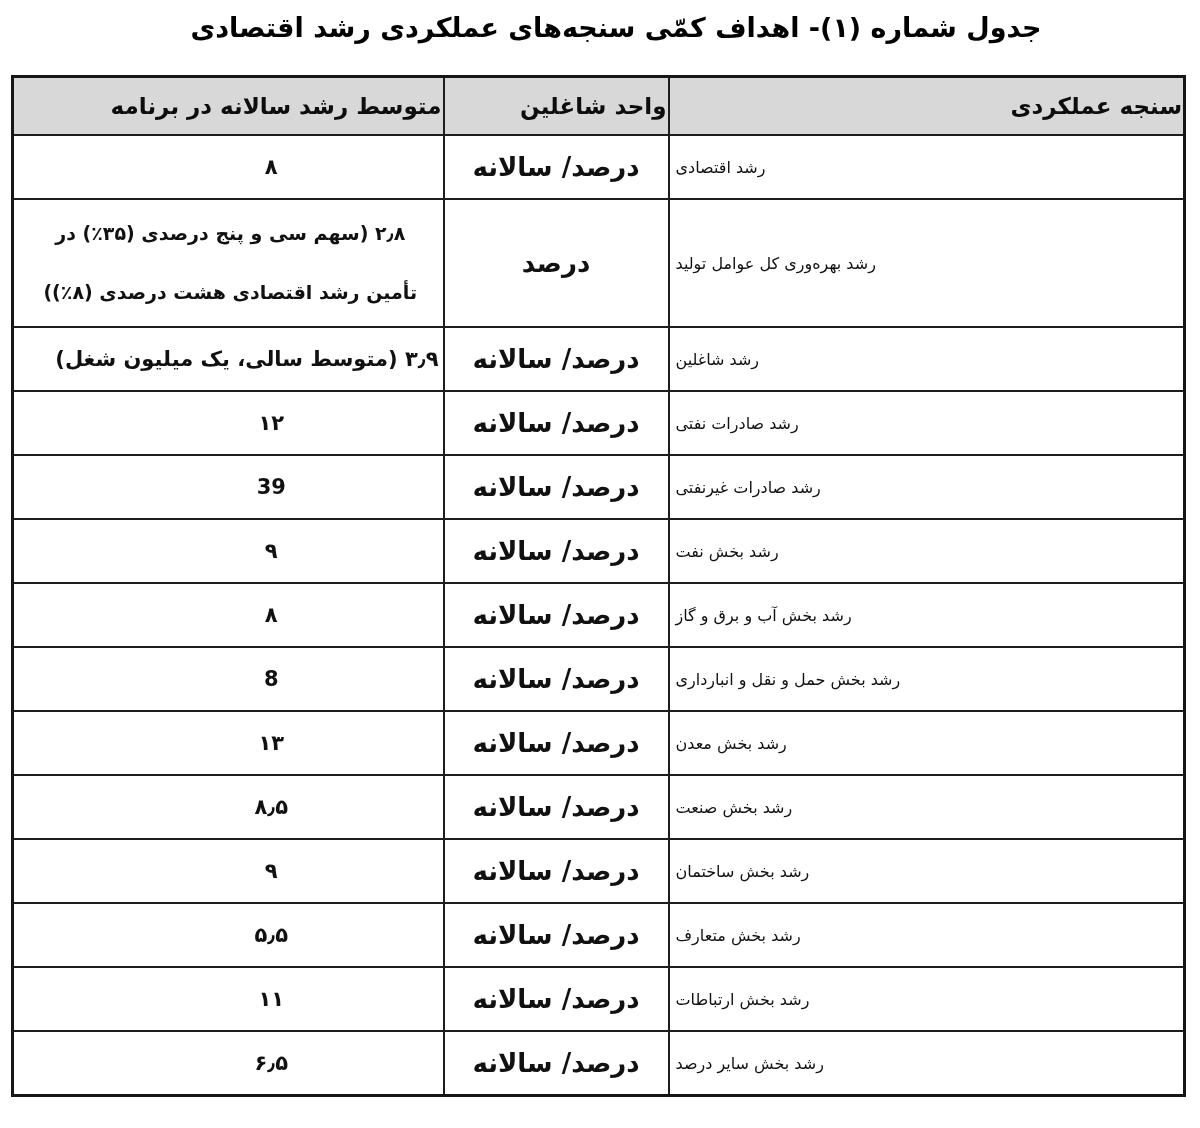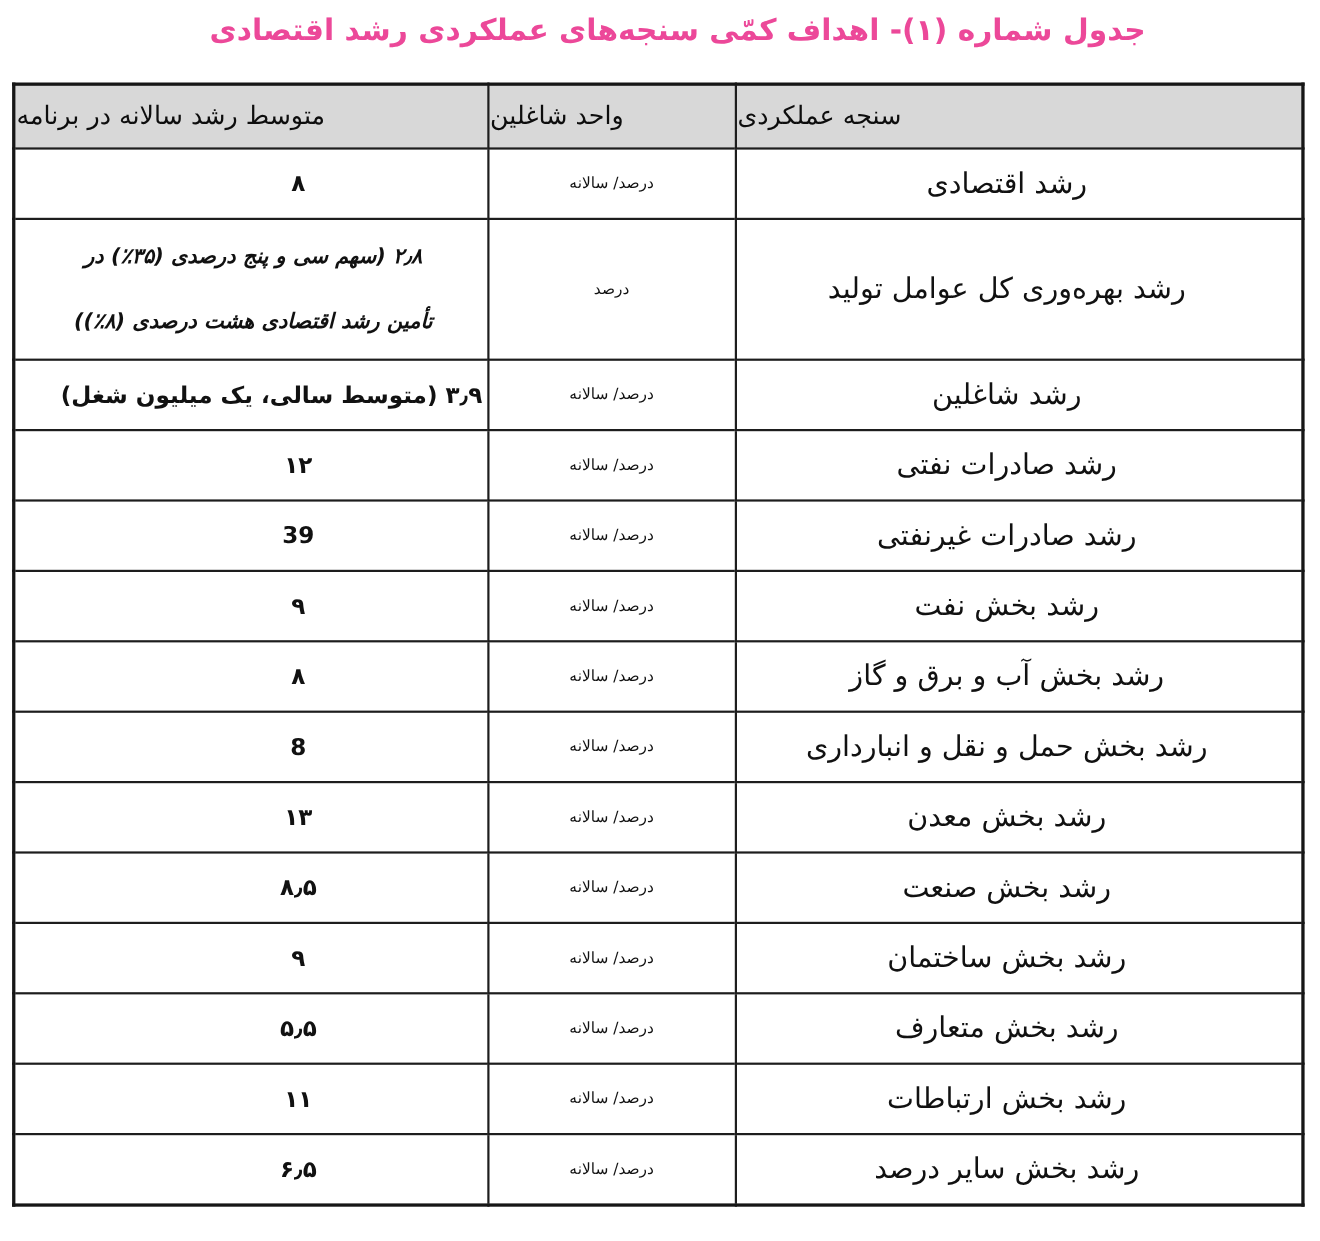--- a/index.html
+++ b/index.html
@@ -23,21 +23,21 @@
   }
   .doc-title {
     position: absolute;
     top: 12px;
     right: 0;
     left: 0;
     text-align: center;
     font-size: 27px;
     font-weight: bold;
     letter-spacing: 0.5px;
-    color: #ec4899;
+    color: #000000;
     margin-left: 32px;
   }
   table.indicators {
     position: absolute;
     top: 75px;
     right: 14px;
     width: 1172px;
     border-collapse: collapse;
     table-layout: fixed;
     border: 3px solid #161616;
@@ -49,52 +49,52 @@
 
   th, td {
     border: 2px solid #1d1d1d;
     vertical-align: middle;
     overflow: visible;
   }
   thead th {
     height: 54px;
     background: #d8d8d8;
     font-size: 23px;
-    font-weight: normal;
-    text-align: left;
+    font-weight: bold;
+    text-align: right;
     color: #0d0d0d;
   }
   tbody td { height: 60px; }
   tbody tr.tall td { height: 124px; }
 
   td.ind {
-    text-align: center;
+    text-align: left;
     padding-right: 28px;
     padding-left: 6px;
-    font-size: 26px;
+    font-size: 16px;
   }
   td.unit {
     text-align: center;
-    font-size: 14px;
+    font-size: 26px;
     padding: 0 4px;
+    font-weight: bold;
   }
   td.tgt {
     text-align: center;
     font-size: 21px;
     font-weight: bold;
     padding-left: 90px;
     padding-right: 4px;
     white-space: nowrap;
   }
   tr.tall td.tgt {
     white-space: pre;
     line-height: 3.1;
     font-size: 19px;
     padding-left: 8px;
-    font-style: italic;
   }
 </style>
 </head>
 <body>
 
 <div class="page">
 
   <div class="doc-title">جدول شماره (۱)- اهداف کمّی سنجه‌های عملکردی رشد اقتصادی</div>
 
   <table class="indicators">

